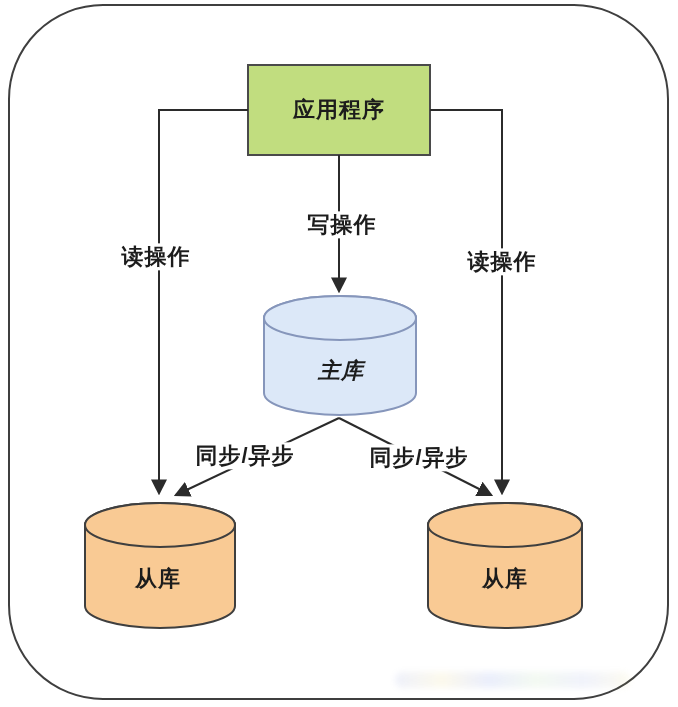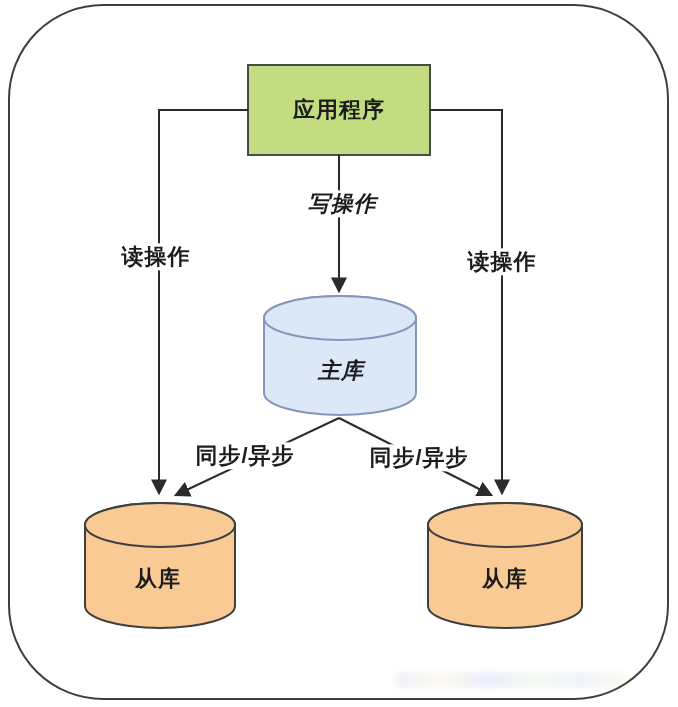--- a/index.html
+++ b/index.html
@@ -77,21 +77,21 @@
     </g>
 
     <g>
       <path d="M428,525 L428,606 A77,22 0 0 0 582,606 L582,525 A77,22 0 0 0 428,525 Z" stroke-width="2" fill="#f9ca94" stroke="#3f3f3f"></path>
       <ellipse cx="505" cy="525" rx="77" ry="22" stroke-width="2" fill="#f9ca94" stroke="#3f3f3f"></ellipse>
     </g>
   </svg>
 
   <div class="lbl" style="left:339px; top:110px;">应用程序</div>
 
-  <div class="lbl on-line" style="left:342px; top:204px;font-style:italic;">写操作</div>
+  <div class="lbl on-line" style="left:342px; top:225px;">写操作</div>
 
   <div class="lbl on-line" style="left:156px; top:257px;">读操作</div>
 
   <div class="lbl on-line" style="left:502px; top:262px;">读操作</div>
 
   <div class="lbl" style="left:341px; top:371px;font-style:italic;">主库</div>
 
   <div class="lbl on-line" style="left:245px; top:456px;">同步/异步</div>
 
   <div class="lbl on-line" style="left:419px; top:458px;">同步/异步</div>

